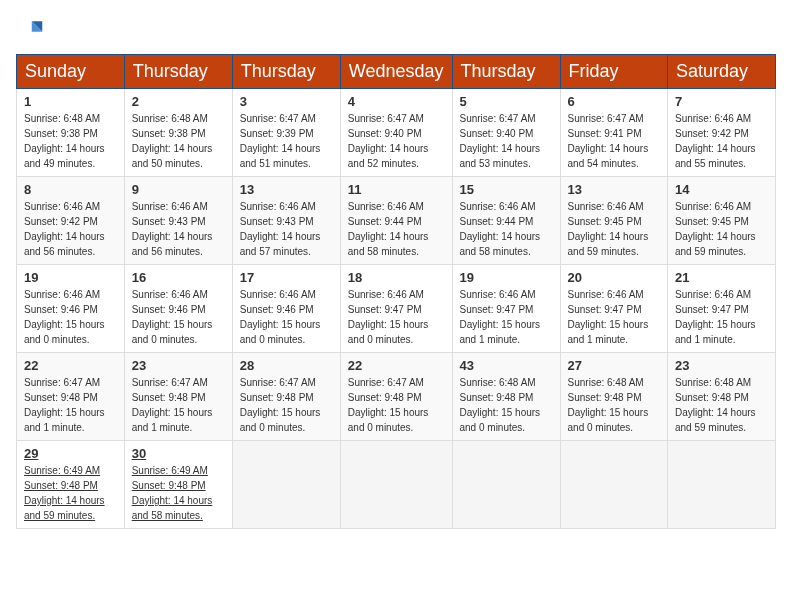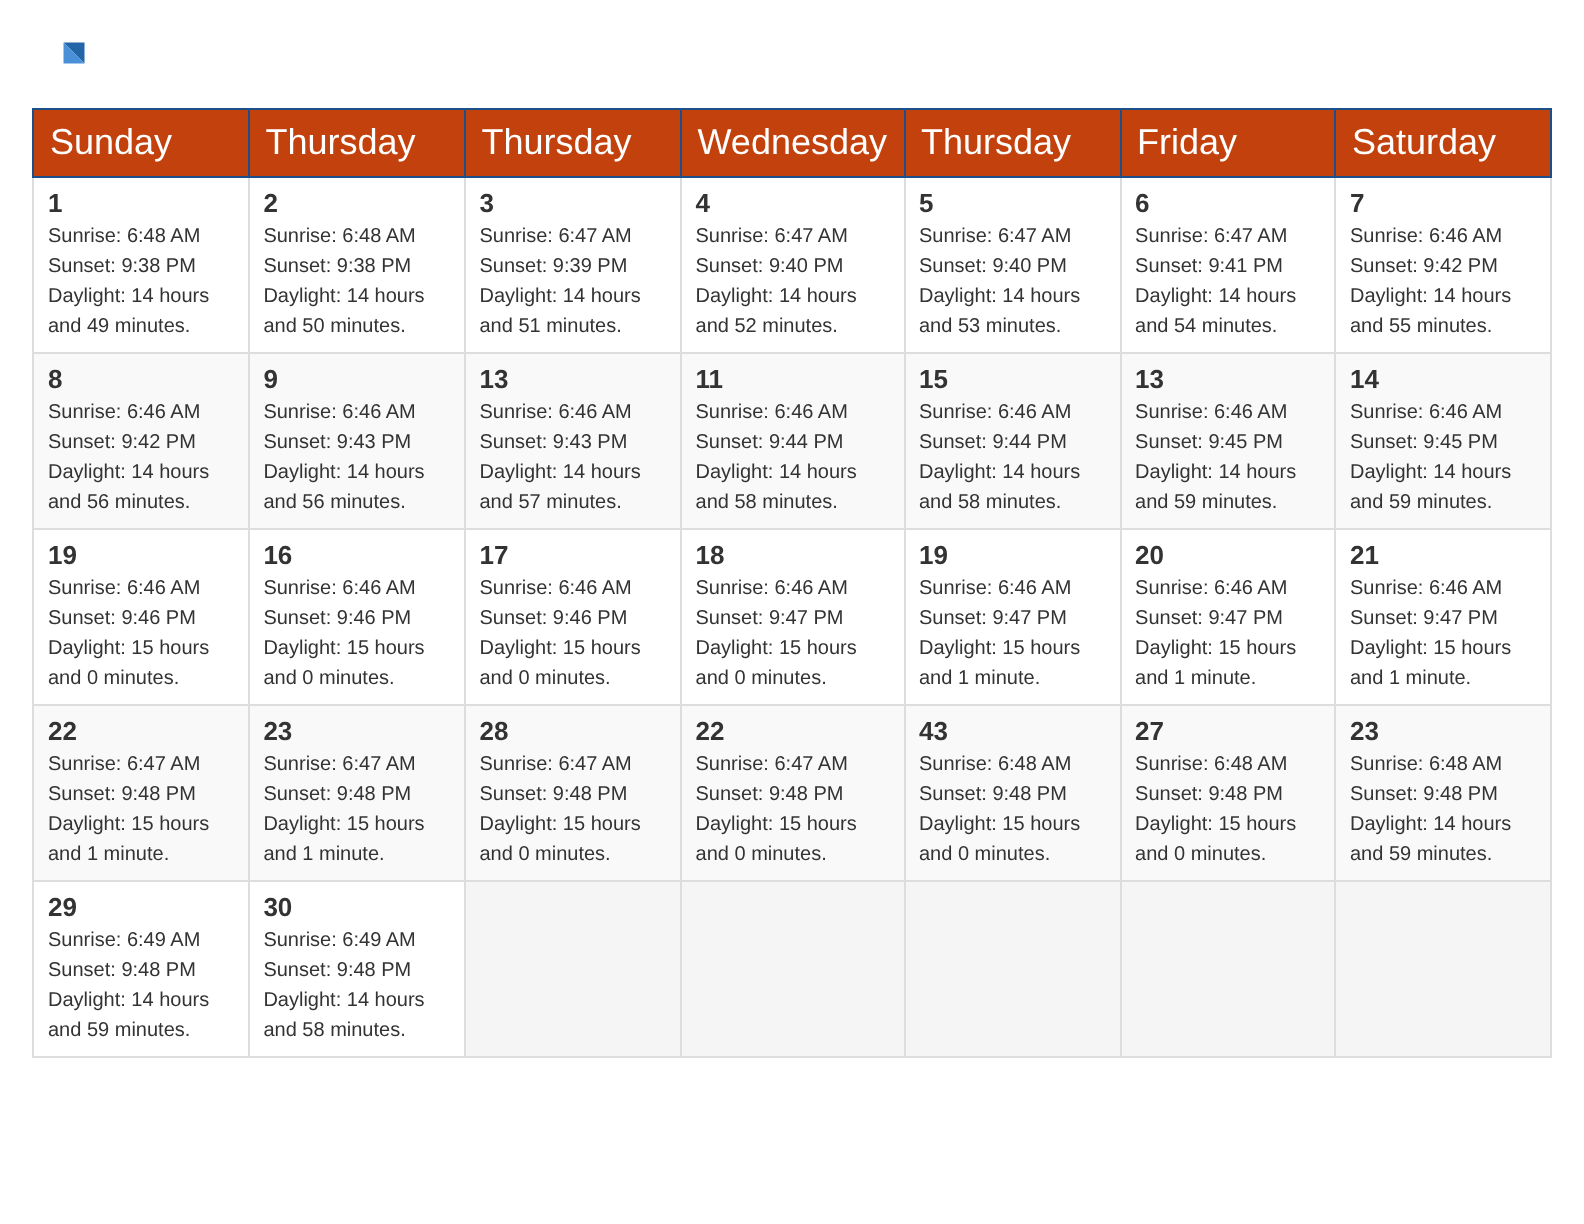--- a/index.html
+++ b/index.html
@@ -82,20 +82,21 @@
     .day-info {
       font-size: 10px;
       line-height: 1.5;
       color: #333;
     }
     .empty-cell {
       background: #f5f5f5 !important;
     }
     .last-row td {
       min-height: 60px;
+      text-decoration: underline;
     }
   </style>
 </head>
 <body>
 
 <div class="header-area">
   <div class="logo">
     <svg class="logo-icon" viewBox="0 0 32 32" xmlns="http://www.w3.org/2000/svg">
       <polygon points="18,6 30,6 30,18" fill="#2366a8"></polygon>
       <polygon points="18,6 30,18 18,18" fill="#4a90d9"></polygon>

